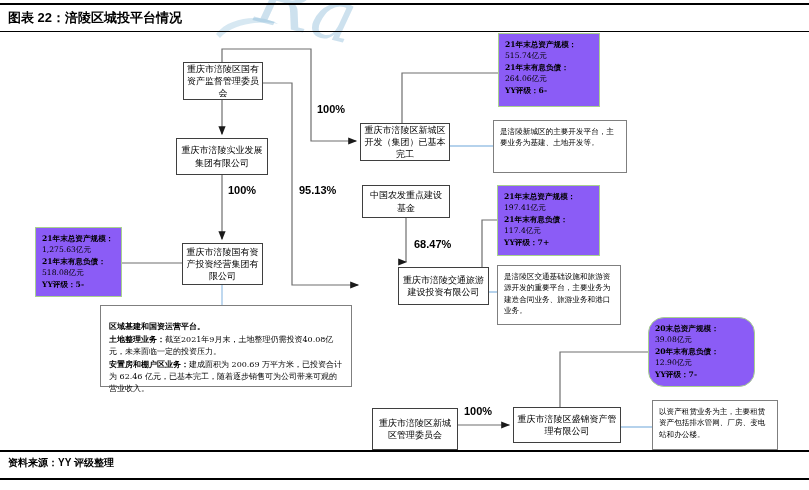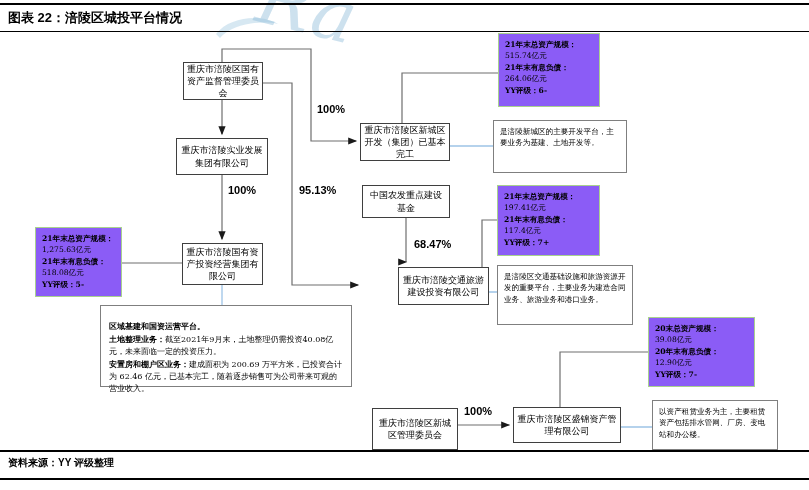--- a/index.html
+++ b/index.html
@@ -115,30 +115,30 @@
     <span>264.06亿元</span>
     <b>YY评级：6-</b>
   </div>
   <div class="stat" style="left:497px;top:185px;width:103px;height:71px;">
     <b>21年末总资产规模：</b>
     <span>197.41亿元</span>
     <b>21年末有息负债：</b>
     <span>117.4亿元</span>
     <b>YY评级：7+</b>
   </div>
-  <div class="stat" style="left:648px;top:317px;width:107px;height:70px;">
+  <div class="stat" style="left:648px;top:317px;width:107px;height:70px;border-radius:16px;">
     <b>20末总资产规模：</b>
     <span>39.08亿元</span>
     <b>20年末有息负债：</b>
     <span>12.90亿元</span>
     <b>YY评级：7-</b>
   </div>
 
   <div class="desc" style="left:493px;top:120px;width:134px;height:53px;">是涪陵新城区的主要开发平台，主要业务为基建、土地开发等。</div>
-  <div class="desc" style="left:497px;top:265px;width:136px;height:60px;">是涪陵区交通基础设施和旅游资源开发的重要平台，主要业务为建造合同业务、旅游业务和港口业务。</div>
+  <div class="desc" style="left:497px;top:265px;width:124px;height:60px;">是涪陵区交通基础设施和旅游资源开发的重要平台，主要业务为建造合同业务、旅游业务和港口业务。</div>
   <div class="desc" style="left:652px;top:400px;width:126px;height:50px;">以资产租赁业务为主，主要租赁资产包括排水管网、厂房、变电站和办公楼。</div>
   <div class="desc desc-big" style="left:100px;top:305px;width:252px;height:82px;">
     <b>区域基建和国资运营平台。</b><br>
     <b>土地整理业务：</b><span>截至2021年9月末，土地整理仍需投资40.08亿元，未来面临一定的投资压力。</span><br>
     <b>安置房和棚户区业务：</b><span>建成面积为 200.69 万平方米，已投资合计为 62.46 亿元，已基本完工，随着逐步销售可为公司带来可观的营业收入。</span>
   </div>
 
   <div class="rule rule-bot1"></div>
   <div class="fig-source">资料来源：YY 评级整理</div>
   <div class="rule rule-bot2"></div>

